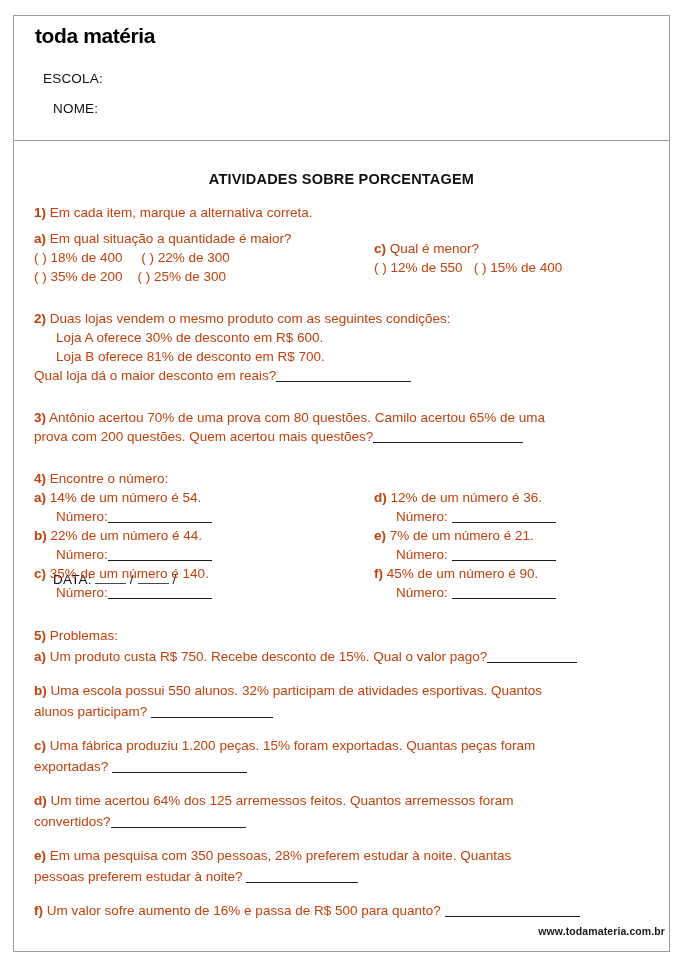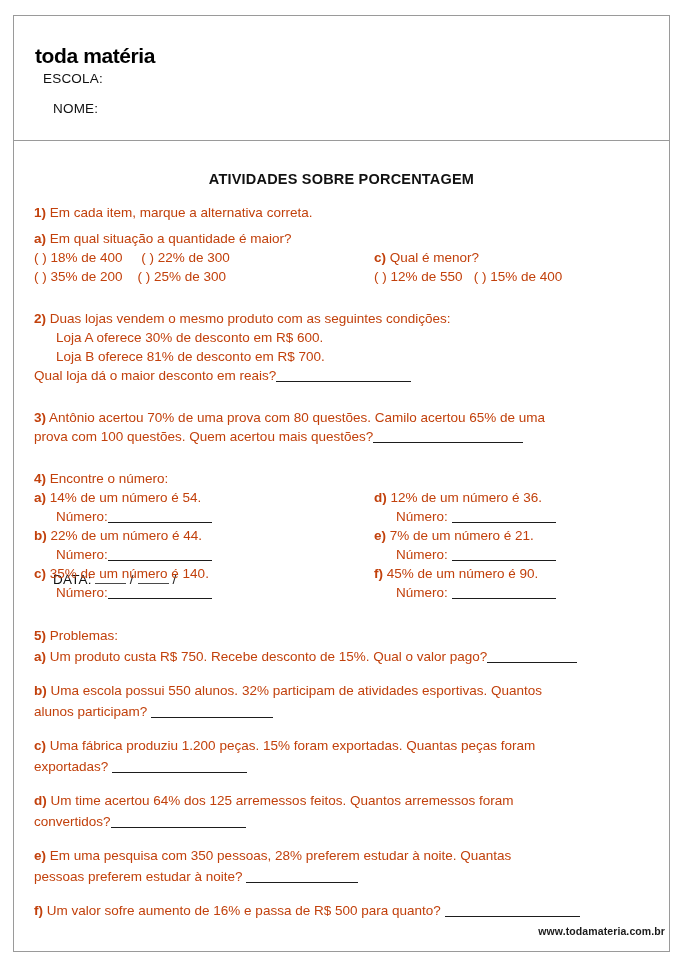--- a/index.html
+++ b/index.html
@@ -32,21 +32,21 @@
   .header {
     position: relative;
     height: 125px;
     box-sizing: border-box;
     border-bottom: 1px solid #9a9a9a;
     padding: 0;
   }
   .logo {
     position: absolute;
     left: 21px;
-    top: 28px;
+    top: 8px;
     font-size: 21px;
     font-weight: bold;
     letter-spacing: -0.4px;
     color: #000000;
     white-space: nowrap;
   }
   .field-row {
     position: absolute;
     left: 21px;
     right: 16px;
@@ -116,21 +116,21 @@
     line-height: 19px;
     margin: 0;
     color: #c2410c;
   }
   .lbl { font-weight: bold; }
   .indent { padding-left: 22px; }
 
   
   .cols {
     display: flex;
-    align-items: flex-end;
+    align-items: center;
   }
   .col-l { width: 340px; flex: 0 0 340px; }
   .col-r { flex: 1 1 auto; }
 
   
   .blank {
     display: inline-block;
     border-bottom: 1px solid #1d1d1d;
     height: 12px;
     vertical-align: -2px;
@@ -244,21 +244,21 @@
     </div>
 
     <div class="gap-md"></div>
 
     <div class="q">
       <p class="line">
         <span class="lbl">3)</span>
         <span>Antônio acertou 70% de uma prova com 80 questões. Camilo acertou 65% de uma</span>
       </p>
       <p class="line">
-        <span>prova com 100 questões. Quem acertou mais questões?</span><span class="blank b-150"></span>
+        <span>prova com 200 questões. Quem acertou mais questões?</span><span class="blank b-150"></span>
       </p>
     </div>
 
     <div class="gap-md"></div>
 
     <div class="q">
       <p class="line">
         <span class="lbl">4)</span>
         <span>Encontre o número:</span>
       </p>

